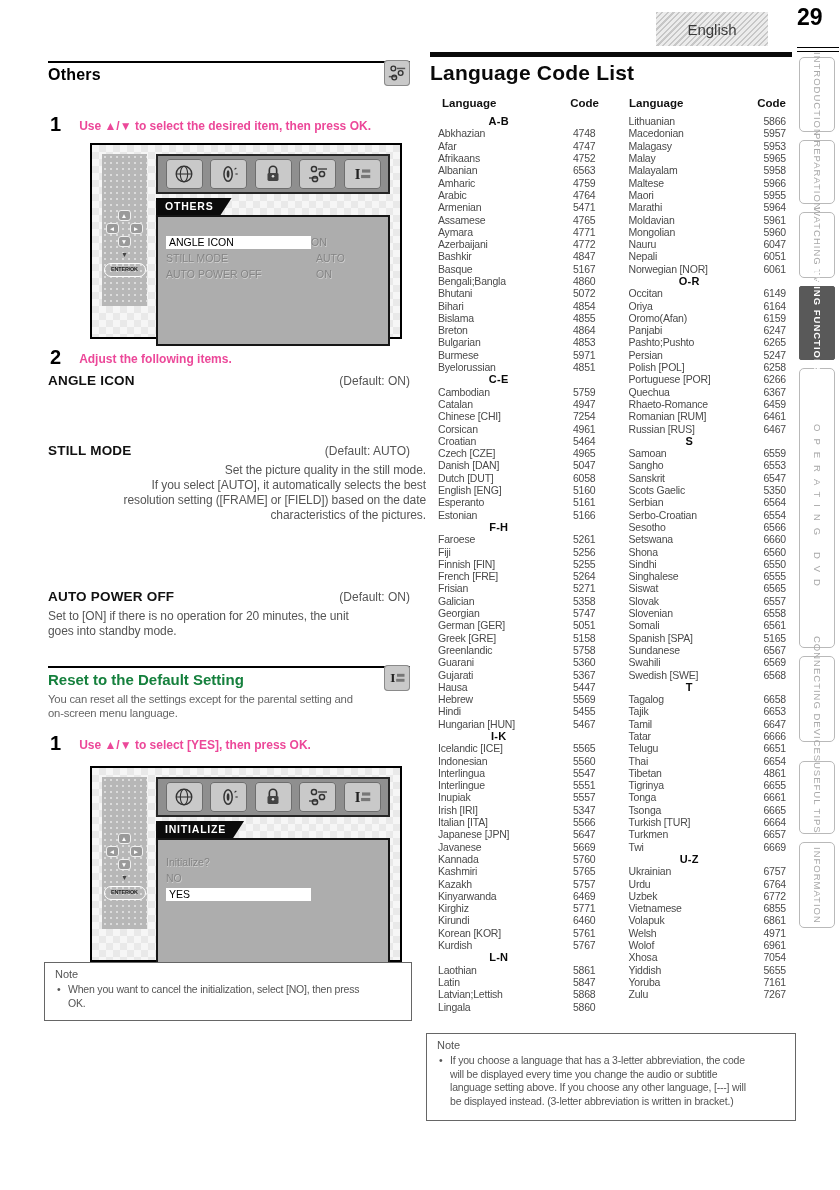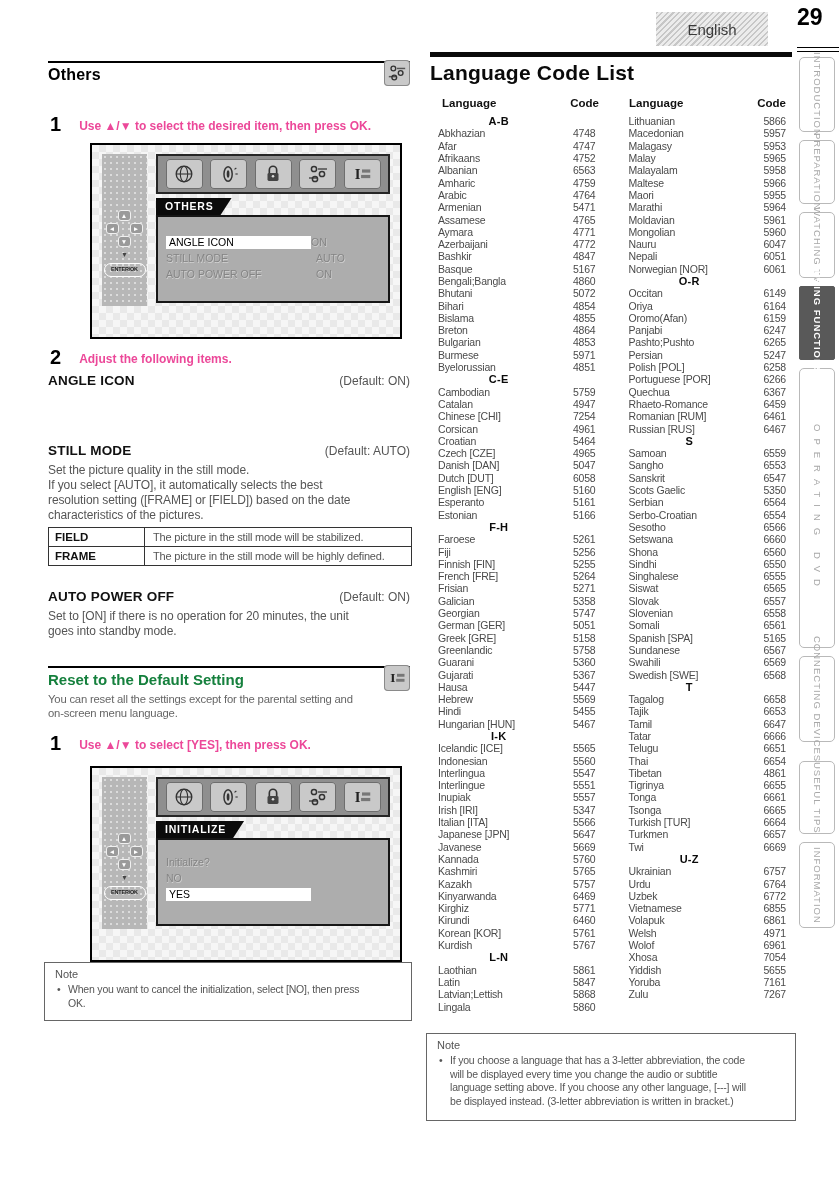--- a/index.html
+++ b/index.html
@@ -71,21 +71,21 @@
   .dsmall{text-align:center;font-size:7px;color:#444;margin-top:3px;line-height:7px;}
   .enterpill{margin:5px auto 0;width:40px;height:12px;border:1px solid #fff;border-radius:7px;
     font-size:5.5px;font-weight:bold;color:#222;text-align:center;line-height:11px;letter-spacing:-.2px;}
   .iconbar{position:absolute;left:64px;top:9px;width:234px;height:40px;background:#8f8f8f;border:2px solid #262626;
     display:flex;justify-content:space-evenly;align-items:center;box-sizing:border-box;}
   .itile{width:37px;height:30px;background:#c9c9c9;border-radius:4px;box-shadow:inset 0 0 0 1px #6e6e6e;
     display:flex;align-items:center;justify-content:center;}
   .mtab{position:absolute;left:64px;top:53px;height:17px;background:#0b0b0b;color:#fff;font-size:10.5px;font-weight:bold;
     line-height:17px;padding:0 18px 0 9px;letter-spacing:.8px;
     clip-path:polygon(0 0,100% 0,calc(100% - 11px) 100%,0 100%);}
-  .mpanel{position:absolute;left:64px;top:70px;width:234px;height:88px;background:#adadad;border:2px solid #161616;box-sizing:border-box;}
+  .mpanel{position:absolute;left:64px;top:70px;width:234px;height:131px;background:#adadad;border:2px solid #161616;box-sizing:border-box;}
   .mrows{padding-top:19px;}
   .mrow{height:16px;font-size:10.5px;padding-left:8px;white-space:nowrap;}
   .mlabel{display:inline-block;width:150px;color:#858585;text-shadow:.6px .6px 0 #d0d0d0;vertical-align:top;}
   .mlabel.sel{background:#fff;color:#000;text-shadow:none;width:142px;height:13px;line-height:13px;padding-left:3px;}
   .mval{color:#858585;text-shadow:.6px .6px 0 #d0d0d0;}
 
   
   .mini-icon{width:26px;height:26px;background:#c9c9c9;border-radius:4px;box-shadow:inset 0 0 0 1px #8a8a8a;
     display:flex;align-items:center;justify-content:center;flex:0 0 auto;}
 
@@ -247,37 +247,25 @@
 
   <div class="sub-head" style="left:48px;top:373px;width:362px;">
     <span class="t">ANGLE ICON</span>
     <span class="d">(Default: ON)</span>
   </div>
 
   <div class="sub-head" style="left:48px;top:443px;width:362px;">
     <span class="t">STILL MODE</span>
     <span class="d">(Default: AUTO)</span>
   </div>
-  <div class="body-txt" style="left:48px;top:463px;width:378px;">Set the picture quality in the still mode.
+  <div class="body-txt" style="left:48px;top:463px;width:378px;text-align:right;">Set the picture quality in the still mode.
 If you select [AUTO], it automatically selects the best
 resolution setting ([FRAME] or [FIELD]) based on the date
 characteristics of the pictures.</div>
 
-  <div class="ftable" style="left:48px;top:527px;">
-
-      <div class="frow">
-        <span class="fkey">FIELD</span>
-        <span class="fdesc">The picture in the still mode will be stabilized.</span>
-      </div>
-
-      <div class="frow">
-        <span class="fkey">FRAME</span>
-        <span class="fdesc">The picture in the still mode will be highly defined.</span>
-      </div>
-    </div>
 
   <div class="sub-head" style="left:48px;top:589px;width:362px;">
     <span class="t">AUTO POWER OFF</span>
     <span class="d">(Default: ON)</span>
   </div>
   <div class="body-txt" style="left:48px;top:609px;width:378px;">Set to [ON] if there is no operation for 20 minutes, the unit
 goes into standby mode.</div>
 
   <div class="rule" style="left:48px;top:666px;width:362px;"></div>
   <div class="sec-head" style="left:48px;top:671px;width:362px;">

